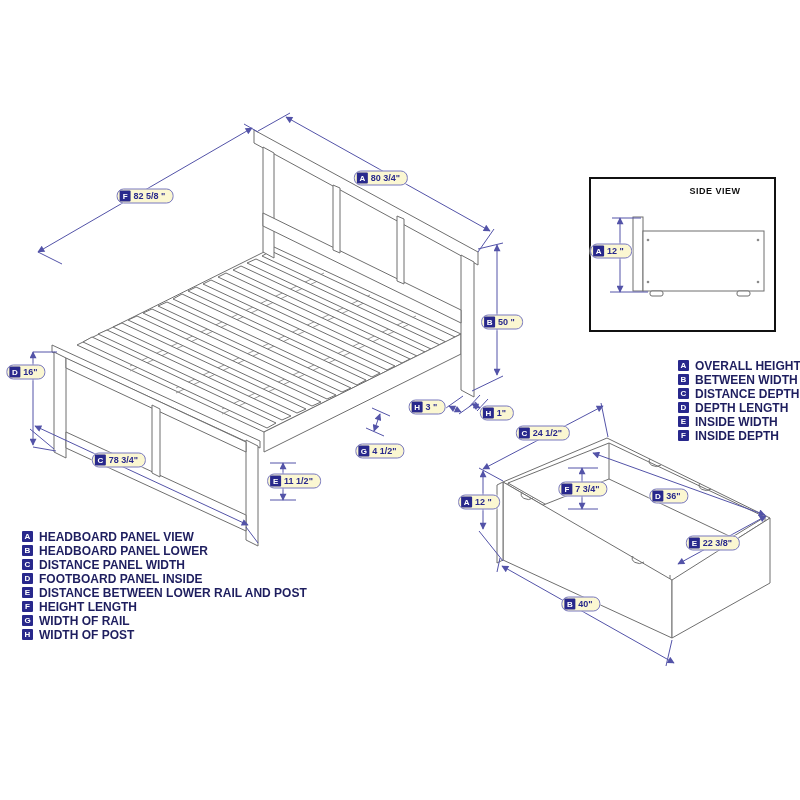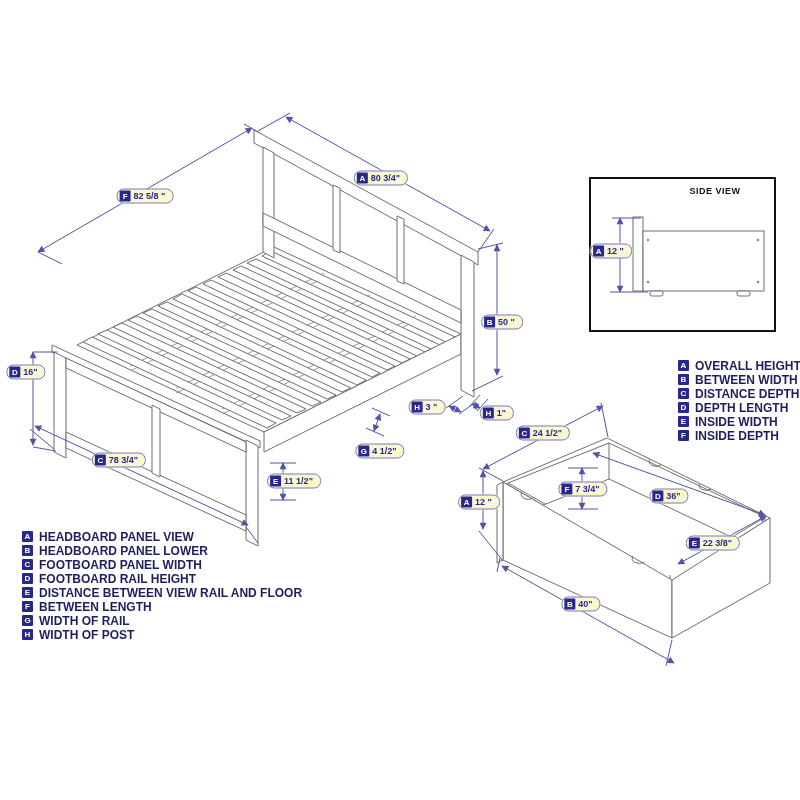--- a/index.html
+++ b/index.html
@@ -265,33 +265,33 @@
   <div class="legend-row">
     <span class="legend-letter">A</span>
     <span class="legend-text">HEADBOARD PANEL VIEW</span>
   </div>
   <div class="legend-row">
     <span class="legend-letter">B</span>
     <span class="legend-text">HEADBOARD PANEL LOWER</span>
   </div>
   <div class="legend-row">
     <span class="legend-letter">C</span>
-    <span class="legend-text">FOOTBOARD PANEL WIDTH</span>
+    <span class="legend-text">DISTANCE PANEL WIDTH</span>
   </div>
   <div class="legend-row">
     <span class="legend-letter">D</span>
-    <span class="legend-text">FOOTBOARD RAIL HEIGHT</span>
+    <span class="legend-text">FOOTBOARD PANEL INSIDE</span>
   </div>
   <div class="legend-row">
     <span class="legend-letter">E</span>
-    <span class="legend-text">DISTANCE BETWEEN VIEW RAIL AND FLOOR</span>
+    <span class="legend-text">DISTANCE BETWEEN LOWER RAIL AND POST</span>
   </div>
   <div class="legend-row">
     <span class="legend-letter">F</span>
-    <span class="legend-text">BETWEEN LENGTH</span>
+    <span class="legend-text">HEIGHT LENGTH</span>
   </div>
   <div class="legend-row">
     <span class="legend-letter">G</span>
     <span class="legend-text">WIDTH OF RAIL</span>
   </div>
   <div class="legend-row">
     <span class="legend-letter">H</span>
     <span class="legend-text">WIDTH OF POST</span>
   </div>
 </div>

